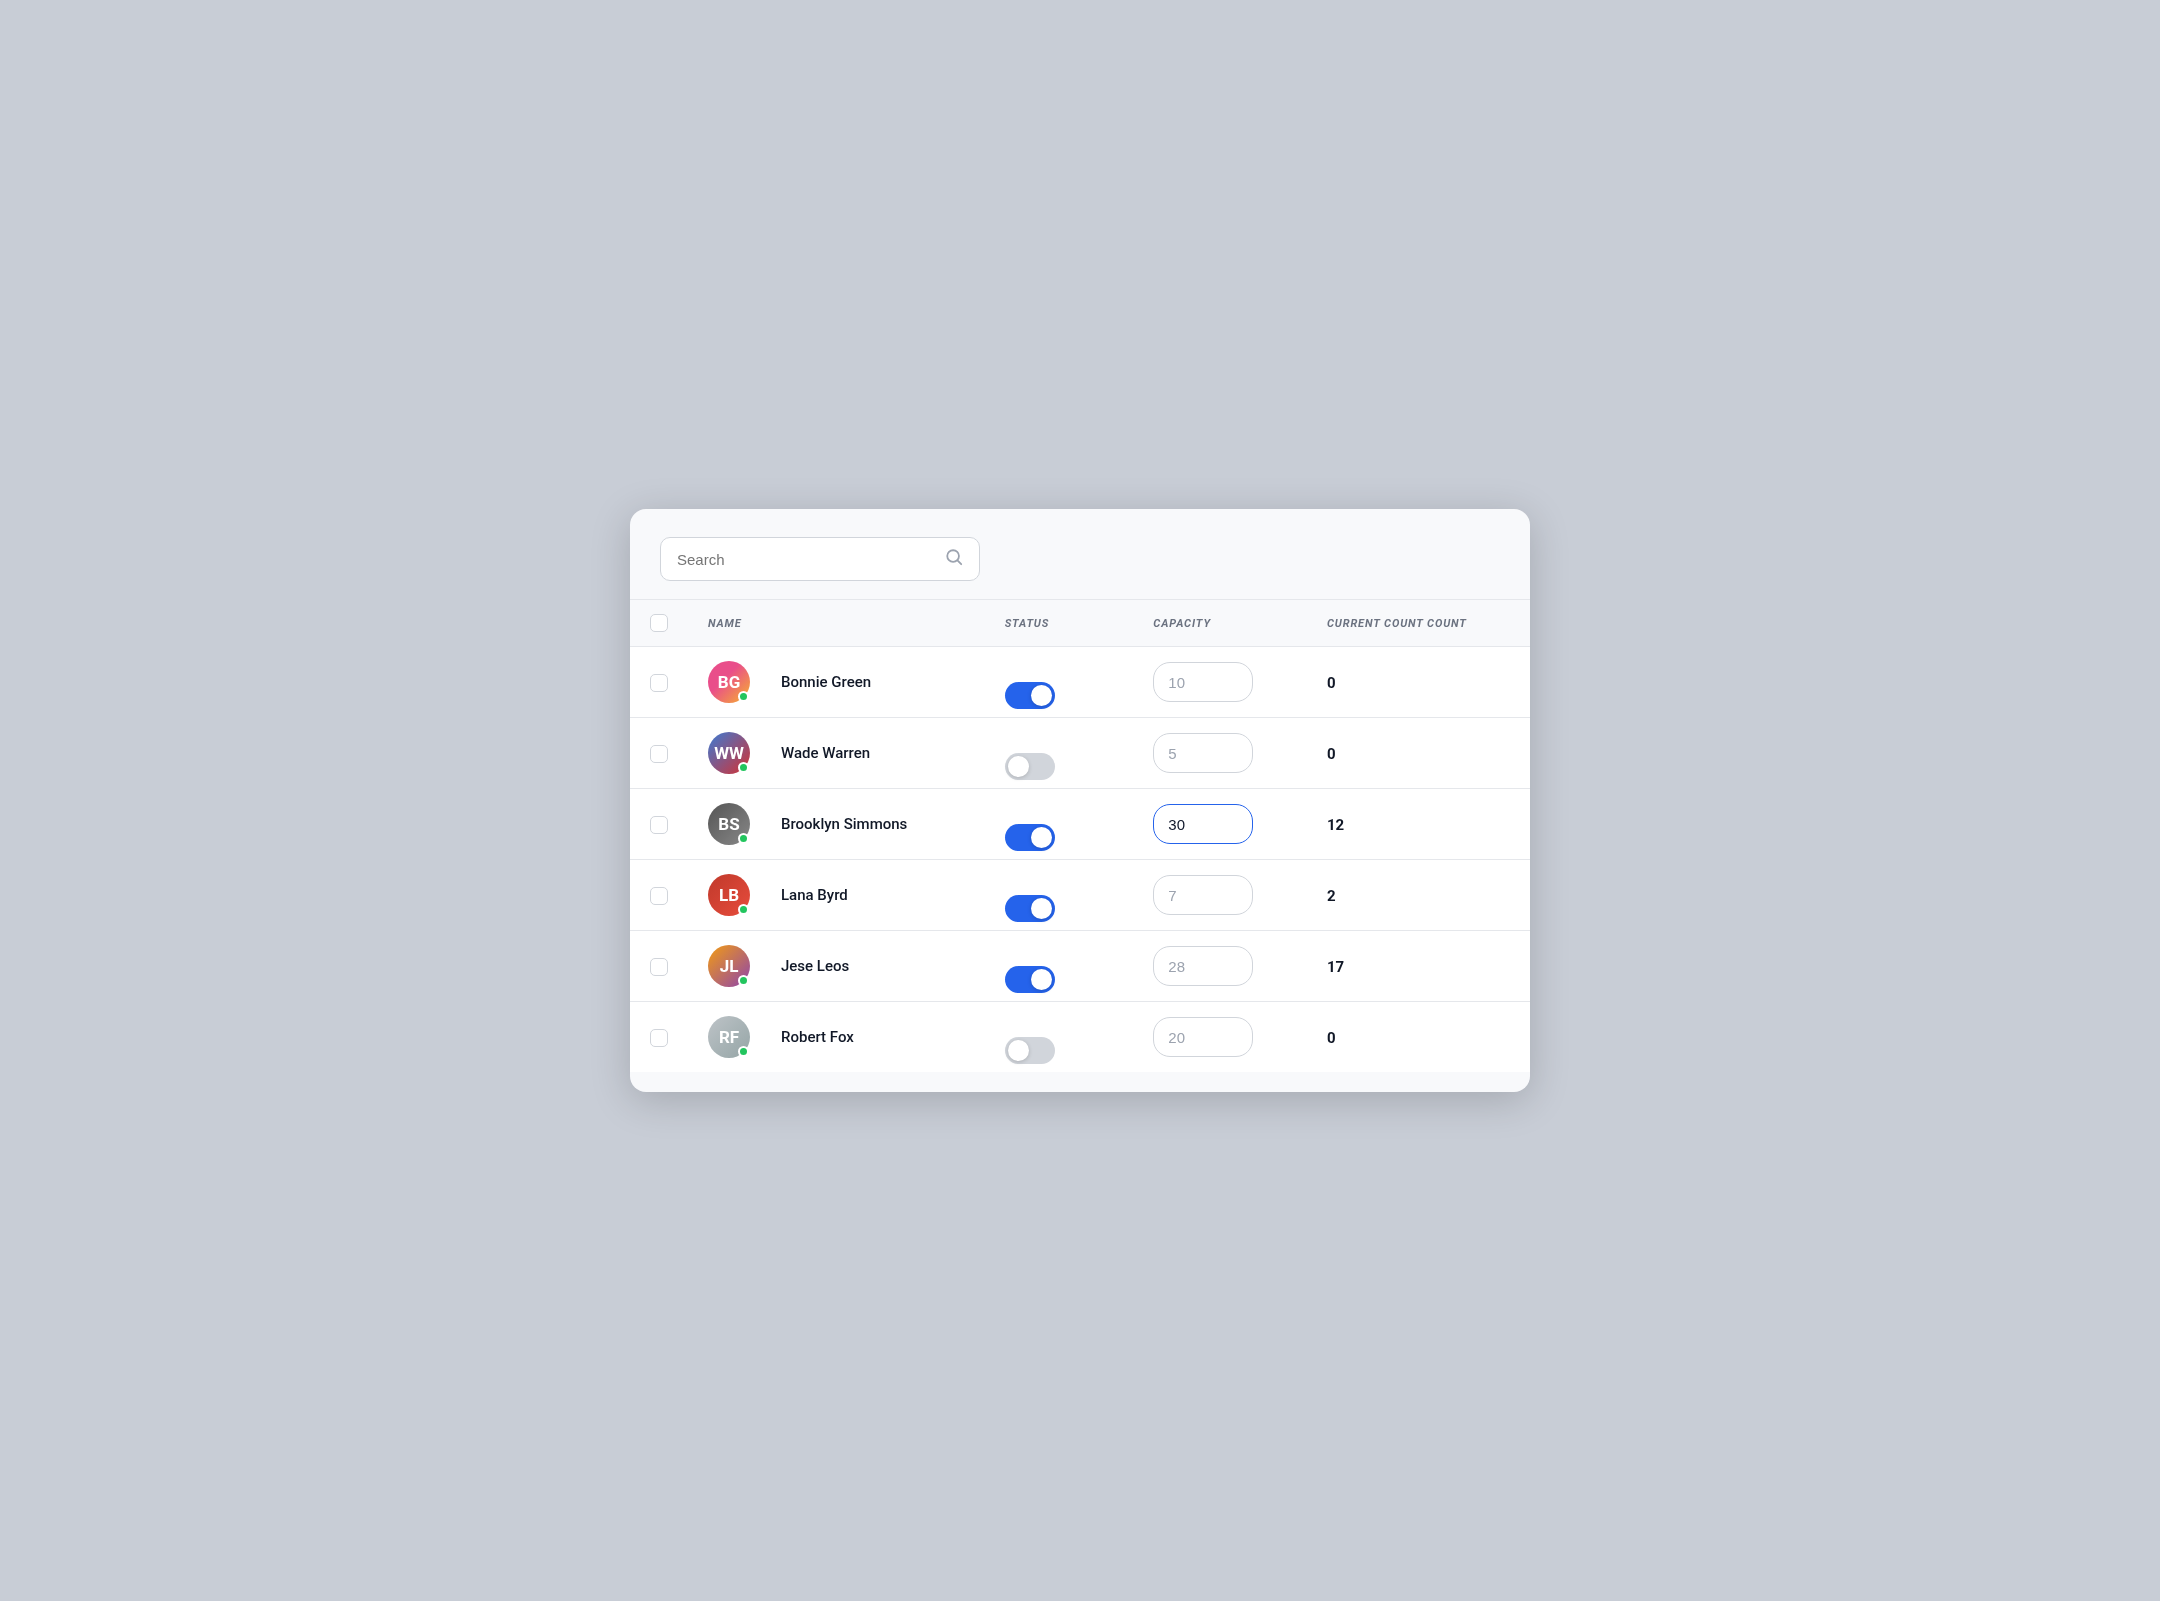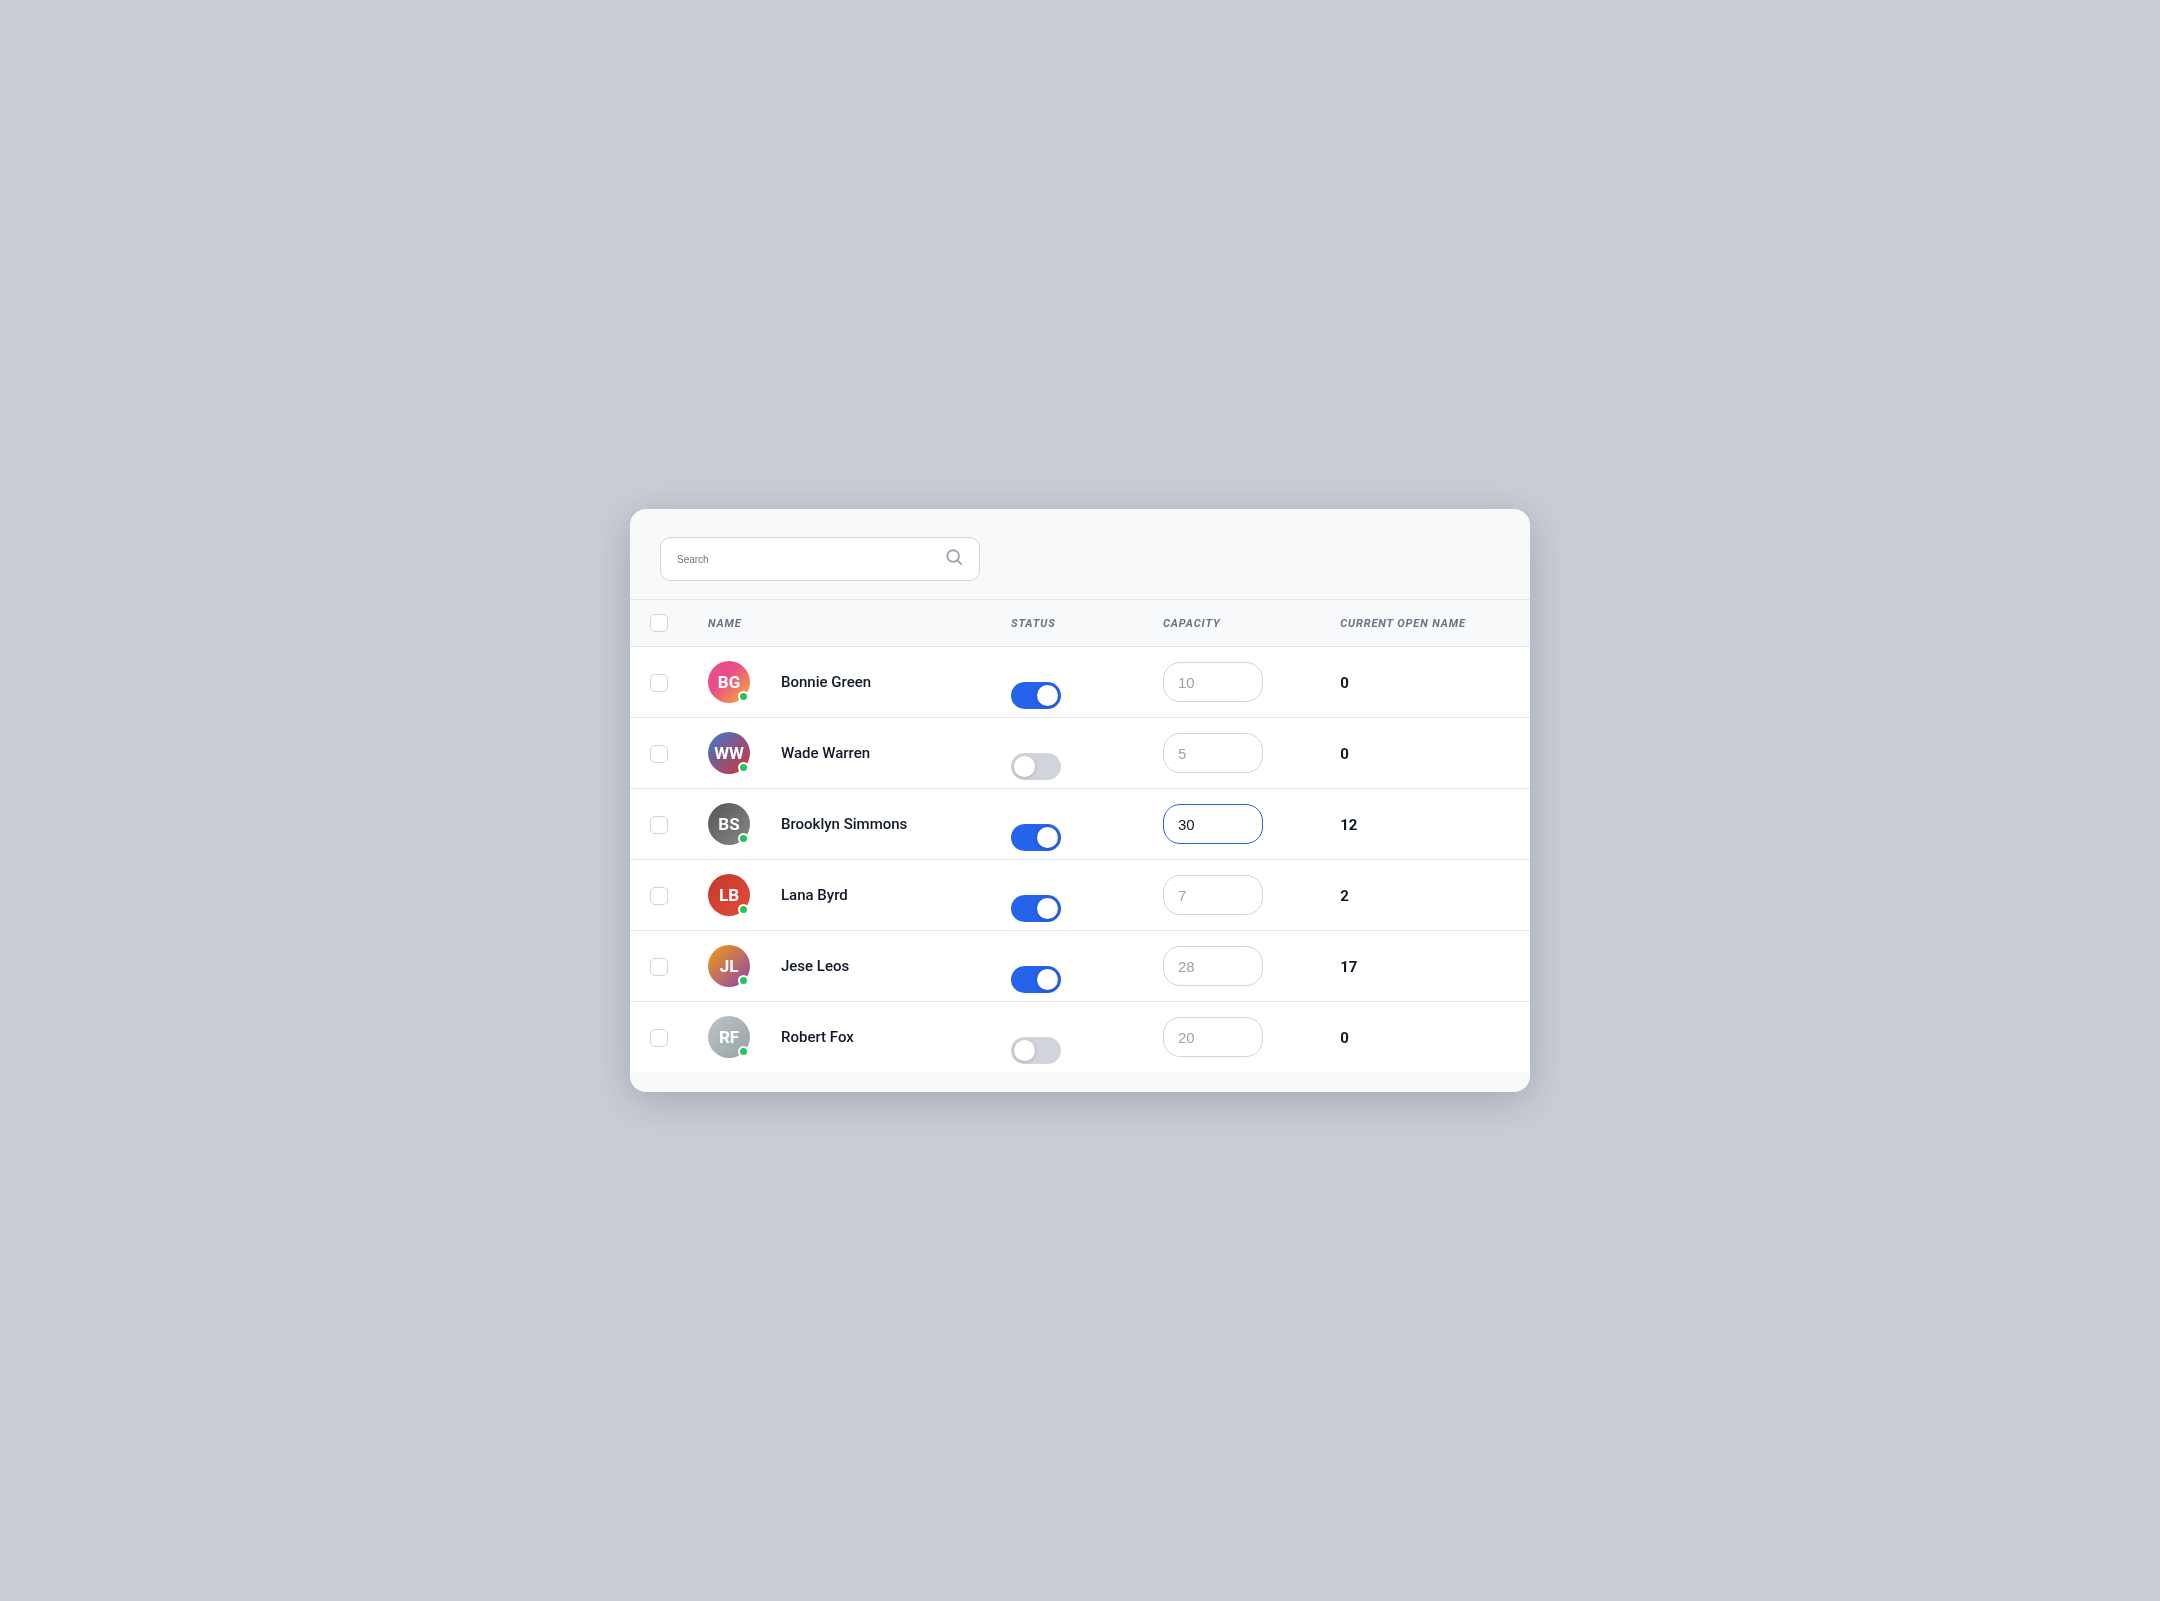--- a/index.html
+++ b/index.html
@@ -33,21 +33,21 @@
       border-radius: 10px;
       background: #fff;
       padding: 10px 16px;
       width: 320px;
       gap: 8px;
     }
 
     .search-box input {
       border: none;
       outline: none;
-      font-size: 10px;
+      font-size: 15px;
       color: #6b7280;
       background: transparent;
       flex: 1;
     }
 
     .search-icon-svg {
       color: #9ca3af;
       flex-shrink: 0;
     }
 
@@ -246,21 +246,21 @@
 
   <table>
     <thead>
       <tr>
         <th class="checkbox-col">
           <span class="checkbox-custom"></span>
         </th>
         <th class="col-name">NAME</th>
         <th class="col-status">STATUS</th>
         <th class="col-cap">CAPACITY</th>
-        <th class="col-count">CURRENT OPEN NAME</th>
+        <th class="col-count">CURRENT COUNT COUNT</th>
       </tr>
     </thead>
     <tbody id="table-body">
     <tr>
           <td class="checkbox-col"><span class="checkbox-custom"></span></td>
           <td class="col-name">
       <div class="name-col">
         <div class="avatar-wrap">
           <div class="avatar-face avatar-bonnie">BG</div>
           <span class="online-dot"></span>

